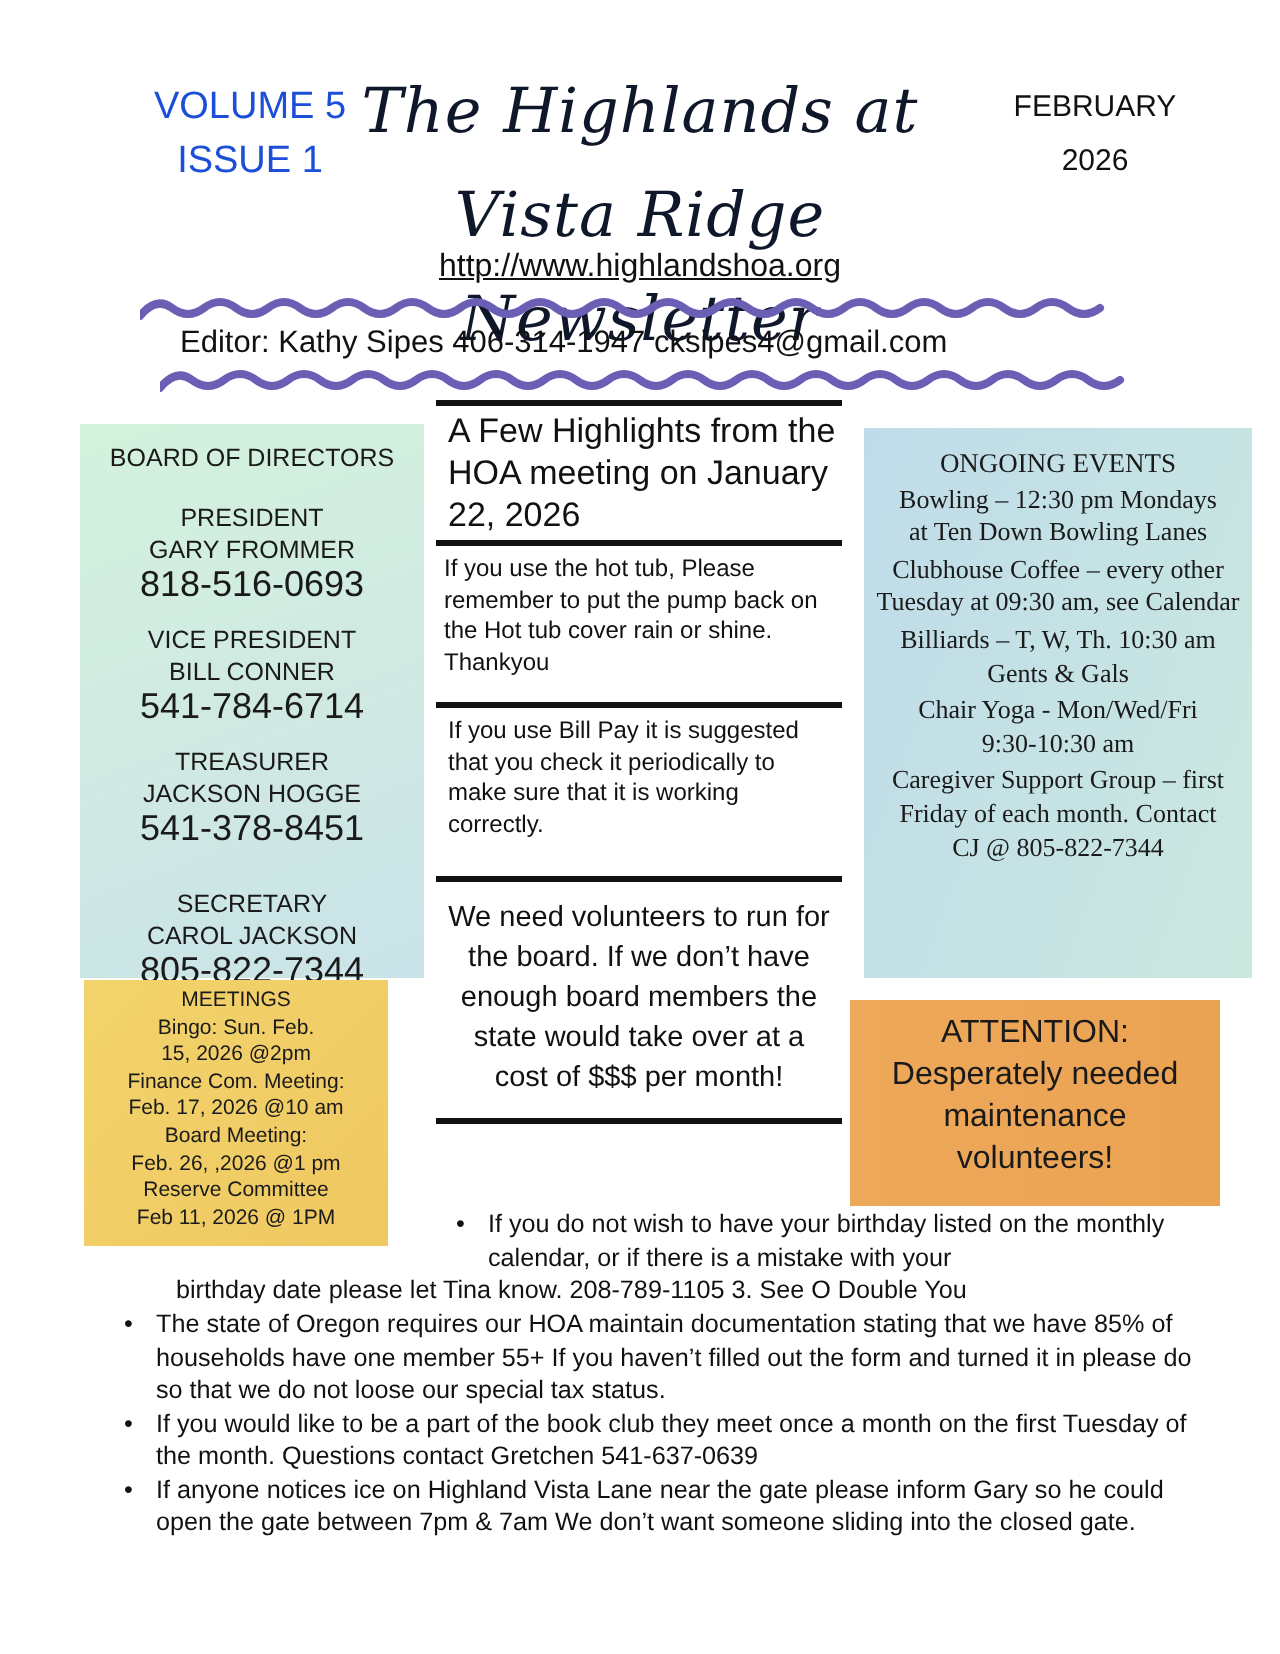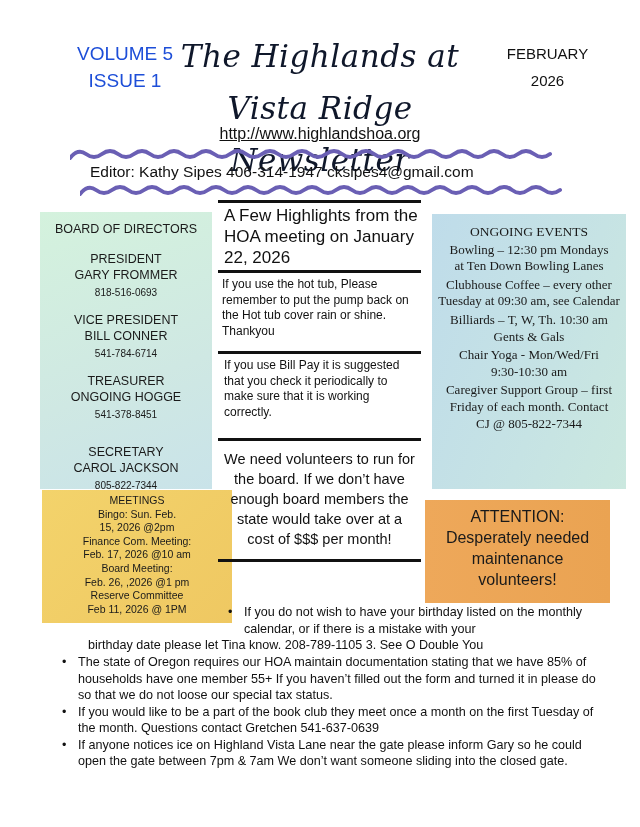--- a/index.html
+++ b/index.html
@@ -7,22 +7,22 @@
   .abs { position:absolute; }
   .vol { left:38px; top:40px; width:110px; text-align:center; font-size:19px; line-height:27px; color:#1d4ed8;margin-left:32px; }
   .date { left:490px; top:40px; width:115px; text-align:center; font-size:15px; line-height:27px; color:#111; }
   .title { left:160px; top:30px; width:320px; text-align:center; font-family:"DejaVu Serif", serif; font-style:italic; font-size:31px; line-height:52px; color:#0f172a; letter-spacing:0.5px; }
   .url { left:150px; top:125px; width:340px; text-align:center; font-size:16px; color:#111; text-decoration:underline; }
   .wave { left:70px; width:490px; height:16px; }
   .editor { left:90px; top:163px; width:470px; font-size:15.5px; color:#111; }
   .board { left:40px; top:212px; width:172px; height:277px; background:linear-gradient(160deg,#d4f2dd 0%,#cfe8e3 60%,#c9e3e9 100%); text-align:center; font-size:12.5px; line-height:16px; color:#1a1a1a; }
   .board .hdr { margin-top:9px; font-size:12.5px; }
   .board .grp { margin-top:14px; }
-  .board .phone { font-size:10px; line-height:19px; }
-  .meet { left:42px; top:490px; width:190px; height:133px; background:linear-gradient(135deg,#f3d36b 0%,#efc862 100%); text-align:center; font-size:10.5px; line-height:13.6px; color:#1a1a1a; padding-top:4px; box-sizing:border-box; }
+  .board .phone { font-size:18px; line-height:19px; }
+  .meet { left:42px; top:490px; width:152px; height:133px; background:linear-gradient(135deg,#f3d36b 0%,#efc862 100%); text-align:center; font-size:10.5px; line-height:13.6px; color:#1a1a1a; padding-top:4px; box-sizing:border-box; }
   .mid { left:218px; top:200px; width:203px; }
   .rule { height:3px; background:#111; }
   .mid h2 { margin:0; font-weight:normal; font-size:17px; line-height:21px; padding:2px 0 2px 6px; color:#111; }
   .mid p { margin:0; font-size:12px; line-height:15.5px; padding:4px 4px 6px 4px; color:#111; }
   .mid .big { text-align:center; font-size:14.5px; line-height:20px; padding:8px 4px 10px 4px; }
   .events { left:432px; top:214px; width:194px; height:275px; background:linear-gradient(110deg,#bfdcea 0%,#c6e3e4 60%,#cbe8df 100%); text-align:center; font-family:"Liberation Serif", serif; font-size:13px; line-height:16.6px; color:#1a1a1a; padding-top:10px; box-sizing:border-box; }
   .events .hdr { font-size:13.5px; margin-bottom:1px; }
   .events .row { margin-bottom:2px; }
   .attn { left:425px; top:500px; width:185px; height:103px; background:linear-gradient(90deg,#eea85a 0%,#eaa352 100%); text-align:center; font-size:16px; line-height:21px; color:#1a1a1a; padding-top:6px; box-sizing:border-box; }
   .bullets { left:0; top:604px; width:640px; font-size:12.6px; line-height:16.5px; color:#111; }
@@ -64,21 +64,21 @@
     <div>GARY FROMMER</div>
     <div class="phone">818-516-0693</div>
   </div>
   <div class="grp" style="margin-top:10px;">
     <div>VICE PRESIDENT</div>
     <div>BILL CONNER</div>
     <div class="phone">541-784-6714</div>
   </div>
   <div class="grp" style="margin-top:10px;">
     <div>TREASURER</div>
-    <div>ONGOING HOGGE</div>
+    <div>JACKSON HOGGE</div>
     <div class="phone">541-378-8451</div>
   </div>
   <div class="grp" style="margin-top:20px;">
     <div>SECRETARY</div>
     <div>CAROL JACKSON</div>
     <div class="phone">805-822-7344</div>
   </div>
 </div>
 
 <div class="abs meet">

